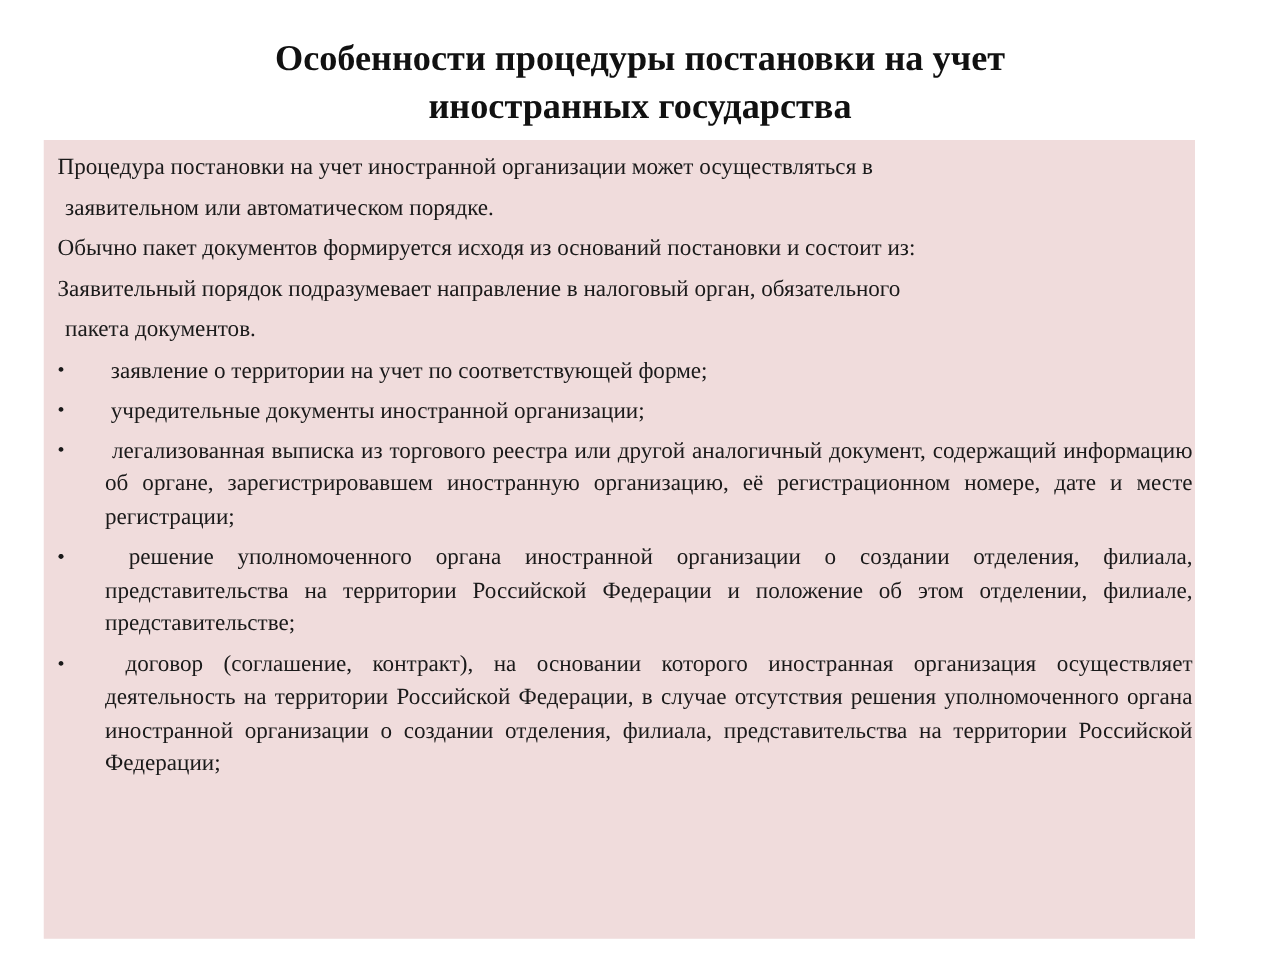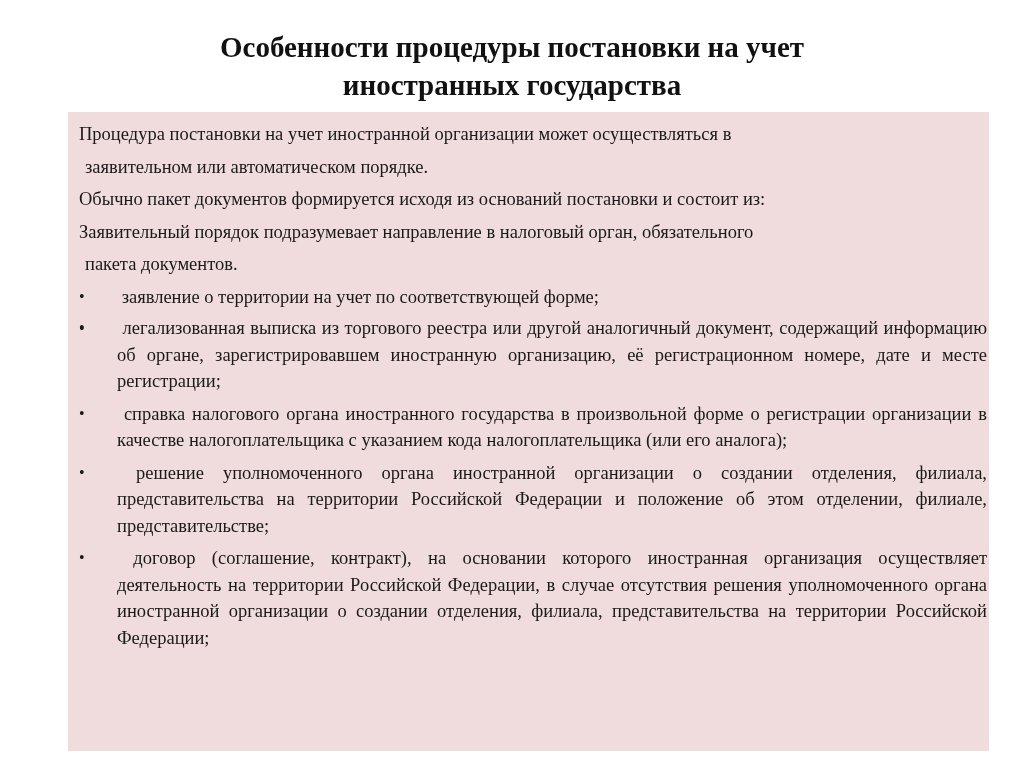--- a/index.html
+++ b/index.html
@@ -23,21 +23,21 @@
       text-align: center;
       font-weight: bold;
       font-size: 29px;
       line-height: 38px;
       color: #111111;
       margin: 0;
     }
     .slide-title span { display: block; }
     .content-box {
       position: absolute;
-      left: 68px;
+      left: 35px;
       top: 112px;
       width: 921px;
       height: 639px;
       background: #f0dcdc;
       box-sizing: border-box;
       padding: 6px 2px 0 11px;
     }
     .para {
       font-size: 18.5px;
       line-height: 32.5px;
@@ -90,28 +90,28 @@
     <span class="cont">пакета документов.</span>
   </p>
 
   <ul class="items">
     <li class="single">
       <span class="bullet">•</span>
       <span class="txt">заявление о территории на учет по соответствующей форме;</span>
     </li>
     <li class="single">
       <span class="bullet">•</span>
+      <span class="txt">учредительные документы иностранной организации;</span>
     </li>
     <li style="margin-top:2px;">
       <span class="bullet">•</span>
       <span class="txt">легализованная выписка из торгового реестра или другой аналогичный документ, содержащий информацию об органе, зарегистрировавшем иностранную организацию, её регистрационном номере, дате и месте регистрации;</span>
     </li>
     <li>
       <span class="bullet">•</span>
-      <span class="txt">справка налогового органа иностранного государства в произвольной форме о регистрации организации в качестве налогоплательщика с указанием кода налогоплательщика (или его аналога);</span>
     </li>
     <li>
       <span class="bullet">•</span>
       <span class="txt">решение уполномоченного органа иностранной организации о создании отделения, филиала, представительства  на территории Российской Федерации и положение об этом отделении, филиале, представительстве;</span>
     </li>
     <li>
       <span class="bullet">•</span>
       <span class="txt">договор (соглашение, контракт), на основании которого иностранная организация осуществляет деятельность на территории Российской Федерации,  в случае отсутствия решения уполномоченного органа иностранной организации о создании отделения, филиала, представительства на территории Российской Федерации;</span>
     </li>
   </ul>

